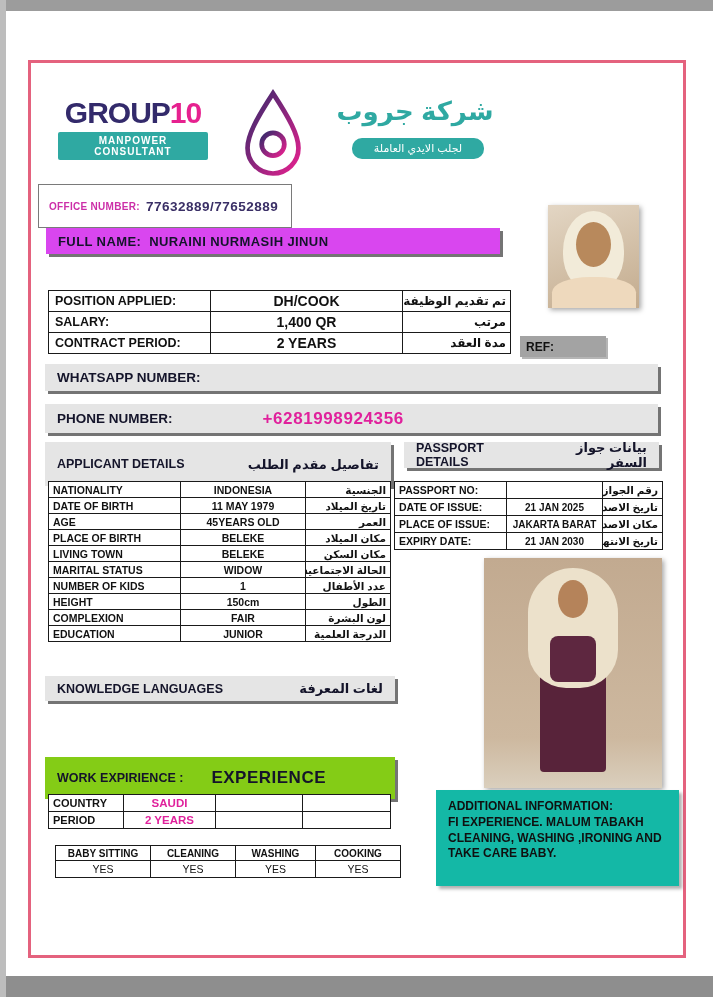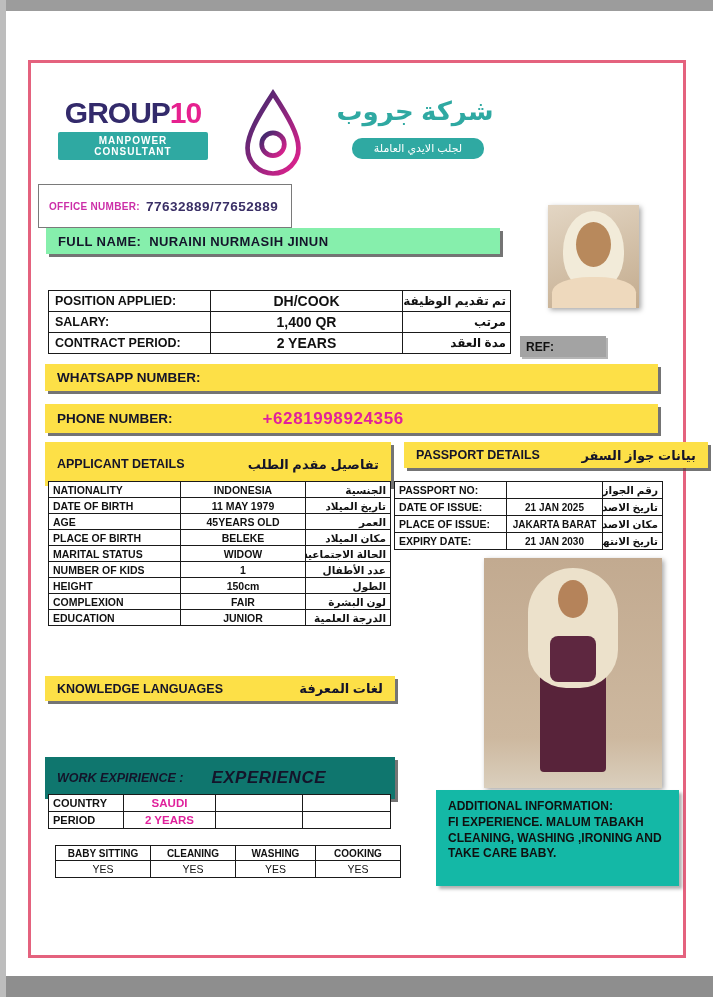--- a/index.html
+++ b/index.html
@@ -26,34 +26,34 @@
   .arabic-banner { position:absolute; left:352px; top:138px; width:132px; height:21px; background:#2fa9a2;
                    color:#fff; border-radius:10px; font-size:11px; text-align:center; line-height:21px; direction:rtl; }
 
   .office-box { position:absolute; left:38px; top:184px; width:254px; height:44px; border:1.5px solid #7a7a7a;
                 display:flex; align-items:center; gap:6px; padding:0 10px; background:#fff; }
   .office-label { color:#cc2fa8; font-size:10px; font-weight:bold; letter-spacing:.3px; }
   .office-value { color:#3a2f66; font-size:13.5px; font-weight:bold; letter-spacing:.5px; }
 
   
   .bar { position:absolute; display:flex; align-items:center; padding:0 12px;
-         font-weight:bold; color:#14142a; box-shadow:3px 3px 0 rgba(70,70,70,.75); background:#fde047; }
+         font-weight:bold; color:#14142a; box-shadow:3px 3px 0 rgba(70,70,70,.75); background:#e5e5e5; }
   .bar .ar-part { margin-left:auto; direction:rtl; font-weight:bold; font-size:13px; }
 
-  .bar-fullname { left:46px; top:228px; width:454px; height:26px; background:#86efac; font-size:13px; letter-spacing:.4px; }
+  .bar-fullname { left:46px; top:228px; width:454px; height:26px; background:#d946ef; font-size:13px; letter-spacing:.4px; }
   .bar-fullname .fn-value { margin-left:8px; }
 
   .bar-whatsapp { left:45px; top:364px; width:613px; height:27px; font-size:13.5px; }
   .bar-phone { left:45px; top:404px; width:613px; height:29px; font-size:13.5px; }
   .phone-value { margin-left:90px; color:#e0219c; font-size:17px; font-weight:bold; letter-spacing:.6px; }
 
   .bar-applicant { left:45px; top:442px; width:346px; height:44px; font-size:12.5px; }
-  .bar-passport { left:404px; top:442px; width:304px; height:26px; font-size:12.5px; }
+  .bar-passport { left:404px; top:442px; width:255px; height:26px; font-size:12.5px; }
   .bar-languages { left:45px; top:676px; width:350px; height:25px; font-size:12.5px; }
-  .bar-experience { left:45px; top:757px; width:350px; height:42px; background:#0f766e; font-size:12.5px;font-style:italic; }
+  .bar-experience { left:45px; top:757px; width:350px; height:42px; background:#84cc16; font-size:12.5px; }
   .exp-headline { margin-left:28px; font-size:17px; font-weight:800; letter-spacing:.5px; }
 
   .ref-box { position:absolute; left:520px; top:336px; width:86px; height:21px; background:#a3a3a3;
              box-shadow:2px 2px 0 rgba(120,120,120,.55); font-weight:bold; font-size:12px;
              display:flex; align-items:center; padding:0 6px; color:#111; }
 
   
   .tbl { position:absolute; border-collapse:collapse; table-layout:fixed; background:#fff; }
   .tbl td { border:1px solid #1a1a1a; overflow:hidden; white-space:nowrap; color:#111; }
   .tbl .lbl { font-weight:bold; padding-left:4px; font-size:10.5px; text-align:left; }
@@ -218,20 +218,25 @@
           <td class="lbl">AGE</td>
           <td class="val">45YEARS OLD</td>
           <td class="ar">العمر</td>
         </tr>
     <tr>
           <td class="lbl">PLACE OF BIRTH</td>
           <td class="val">BELEKE</td>
           <td class="ar">مكان الميلاد</td>
         </tr>
     <tr>
+          <td class="lbl">LIVING TOWN</td>
+          <td class="val">BELEKE</td>
+          <td class="ar">مكان السكن</td>
+        </tr>
+    <tr>
           <td class="lbl">MARITAL STATUS</td>
           <td class="val">WIDOW</td>
           <td class="ar">الحالة الاجتماعية</td>
         </tr>
     <tr>
           <td class="lbl">NUMBER OF KIDS</td>
           <td class="val">1</td>
           <td class="ar">عدد الأطفال</td>
         </tr>
     <tr>

